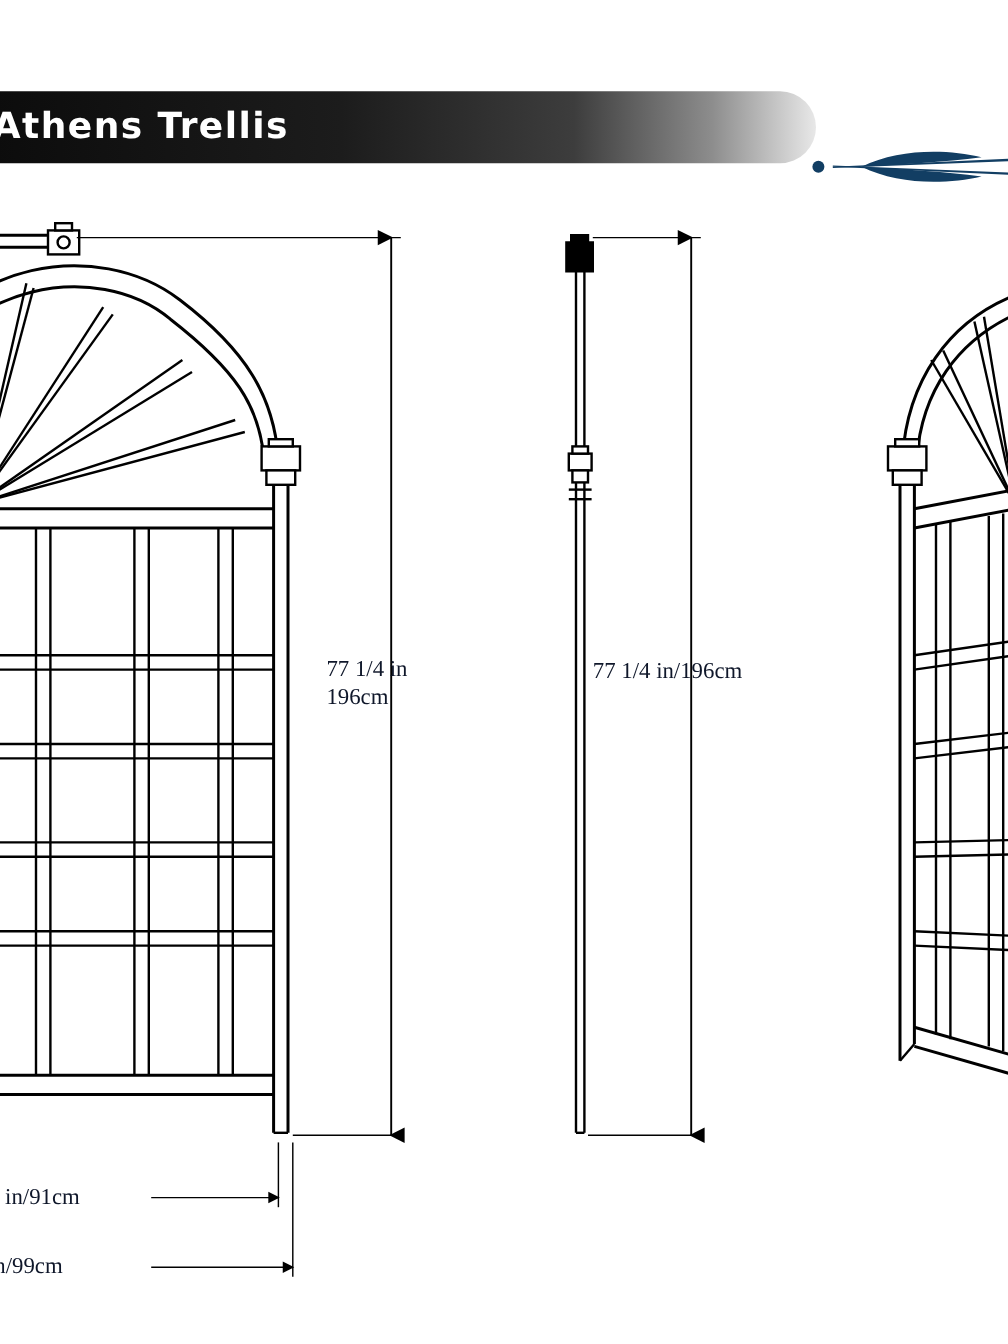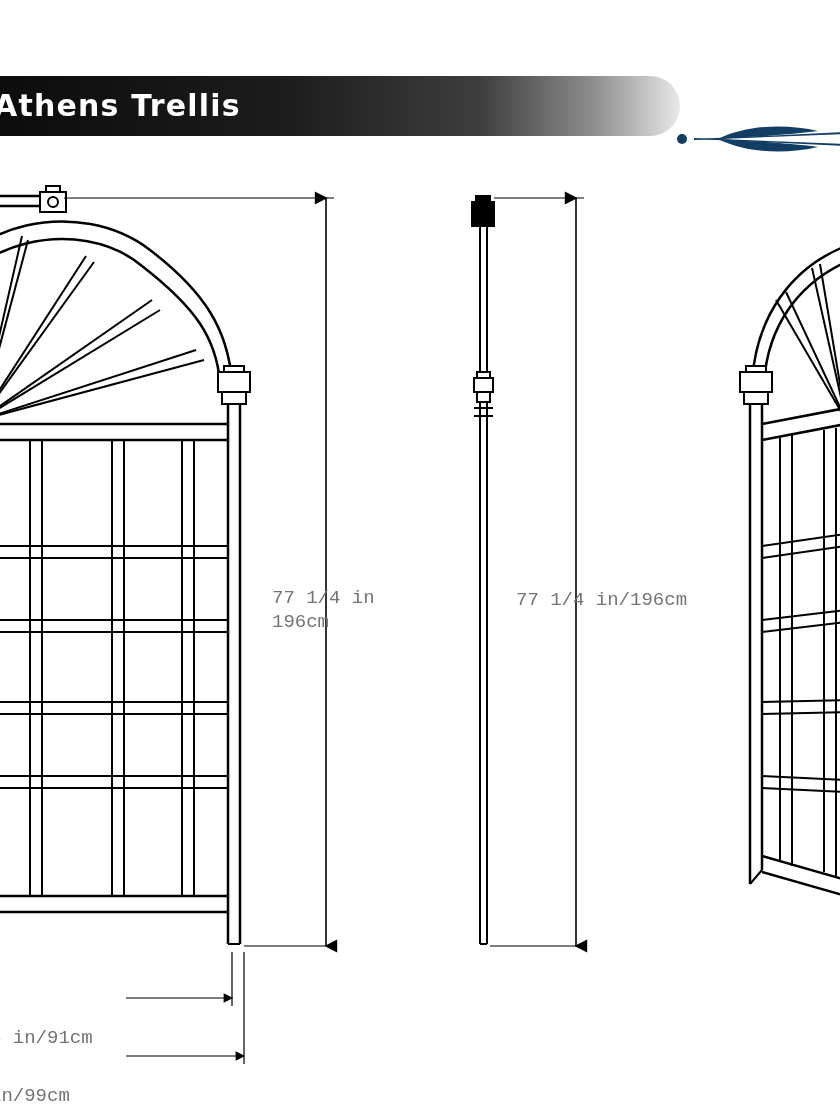--- a/index.html
+++ b/index.html
@@ -74,27 +74,26 @@
     top: 0;
     width: 840px;
     height: 1120px;
   }
   svg { display: block; }
 
   .dimlabel {
     position: absolute;
     font-size: 19px;
     line-height: 24px;
-    font-family: Liberation Mono, monospace;
-    color: #737373;
+    font-family: Liberation Serif, serif;
+    color: #0f172a;
     white-space: pre-line;
-    margin-top: 40px;
   }
   #dim-front-height { left: 272px; top: 546px; }
-  #dim-side-height  { left: 516px; top: 548px; }
+  #dim-side-height  { left: 494px; top: 548px; }
   #dim-width-inner  { left: -10px; top: 986px; }
   #dim-width-outer  { left: -10px; top: 1044px; }
 </style>
 </head>
 <body>
 
 <div class="canvas">
 <svg width="840" height="1120" viewBox="0 0 840 1120" xmlns="http://www.w3.org/2000/svg">
 
   <defs>

